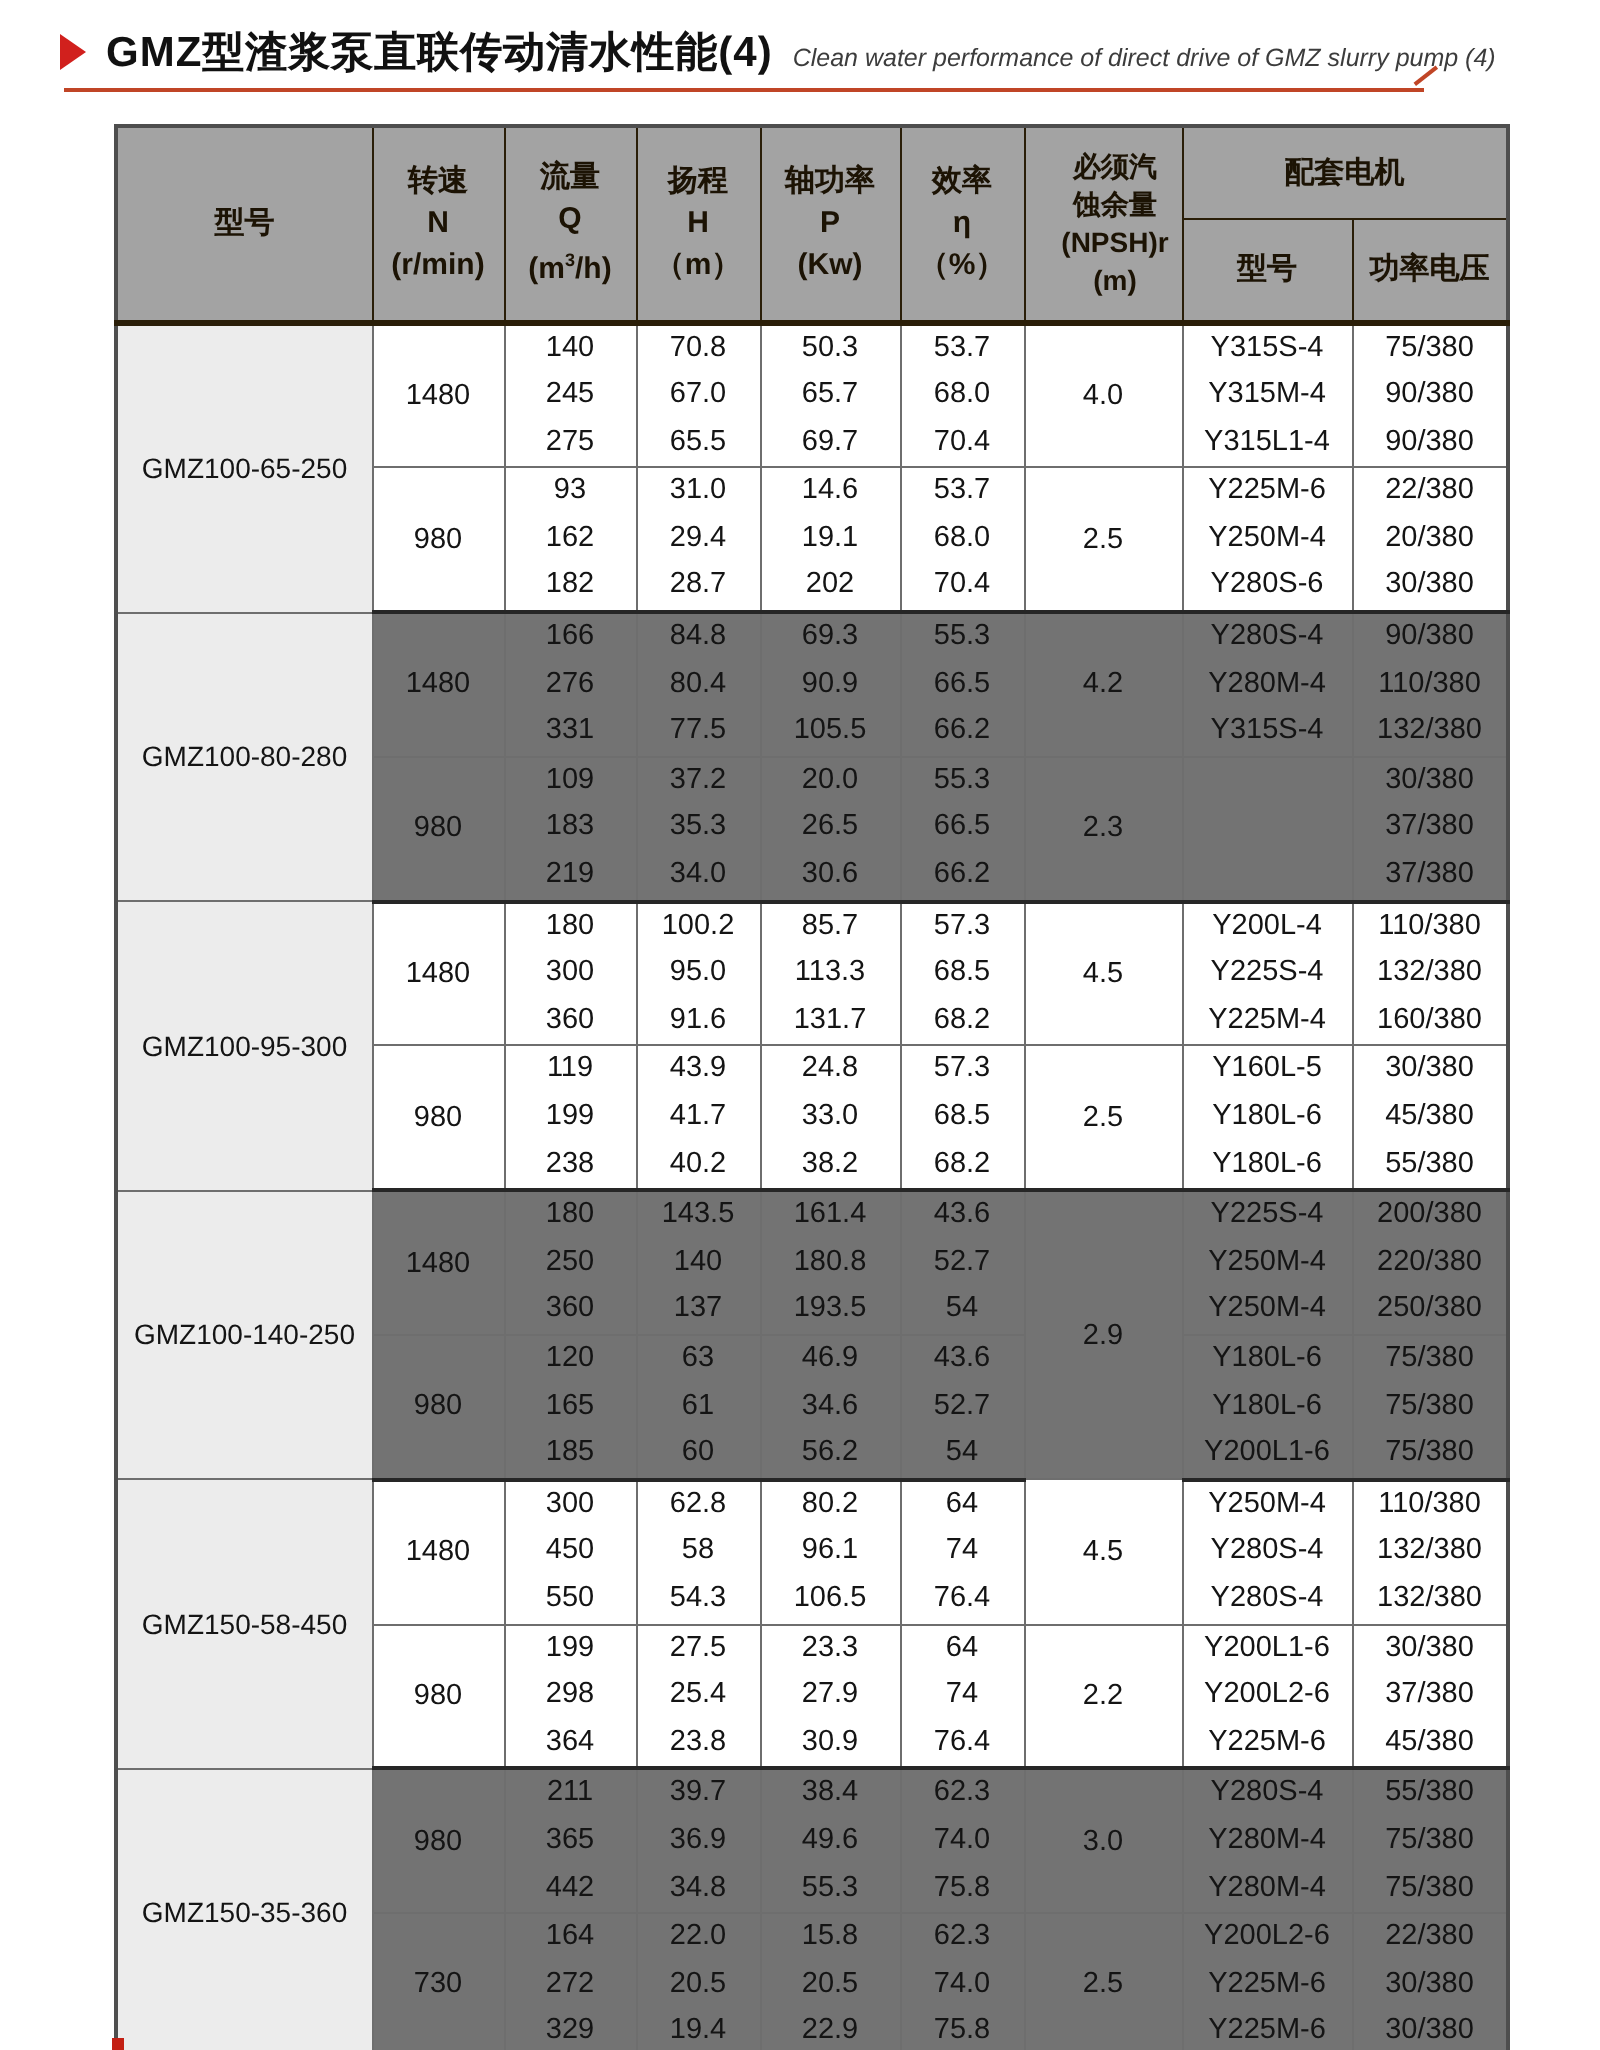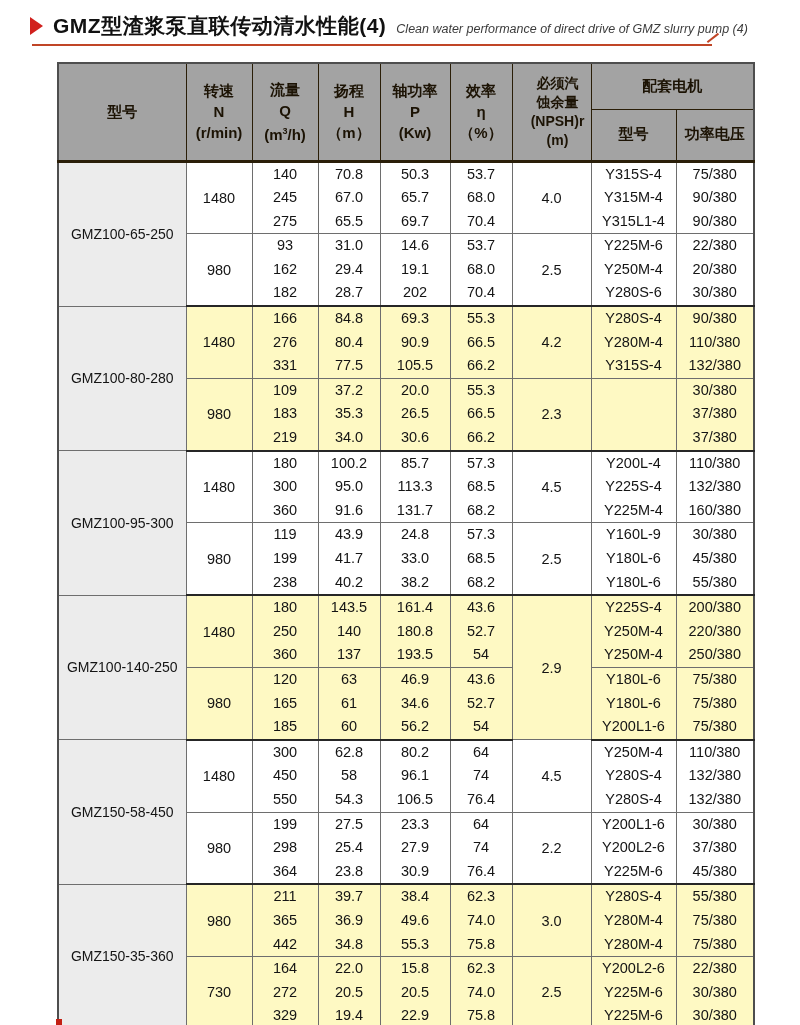--- a/index.html
+++ b/index.html
@@ -57,21 +57,21 @@
   thead sup { font-size: 9px; }
 
   tbody tr { height: 71px; }
   tbody td {
     border-left: 1px solid #6e6e6e;
     border-right: 1px solid #6e6e6e;
     background: #ffffff;
   }
   tbody tr.sub-end td { border-bottom: 1px solid #6e6e6e; }
   tbody tr.block-end td { border-bottom: 2px solid #262626; }
-  tbody tr.shade td { background: #fef9c3; }
+  tbody tr.shade td { background: #737373; }
   td.model-cell {
     background: #ececec !important;
     border-bottom: 2px solid #262626;
     font-size: 14px;
   }
   td.span2 { border-bottom: 2px solid #262626; }
   .ln { height: 23.6px; line-height: 23.6px; white-space: nowrap; }
 
   .corner-dot {
     position: absolute; left: 56px; top: 1019px;
@@ -338,21 +338,21 @@
             <div class="ln">33.0</div>
             <div class="ln">38.2</div>
           </td>
           <td>
             <div class="ln">57.3</div>
             <div class="ln">68.5</div>
             <div class="ln">68.2</div>
           </td>
           <td>2.5</td>
           <td>
-            <div class="ln">Y160L-9</div>
+            <div class="ln">Y160L-5</div>
             <div class="ln">Y180L-6</div>
             <div class="ln">Y180L-6</div>
           </td>
           <td>
             <div class="ln">30/380</div>
             <div class="ln">45/380</div>
             <div class="ln">55/380</div>
           </td>
         </tr>
         <tr class="shade sub-end">

